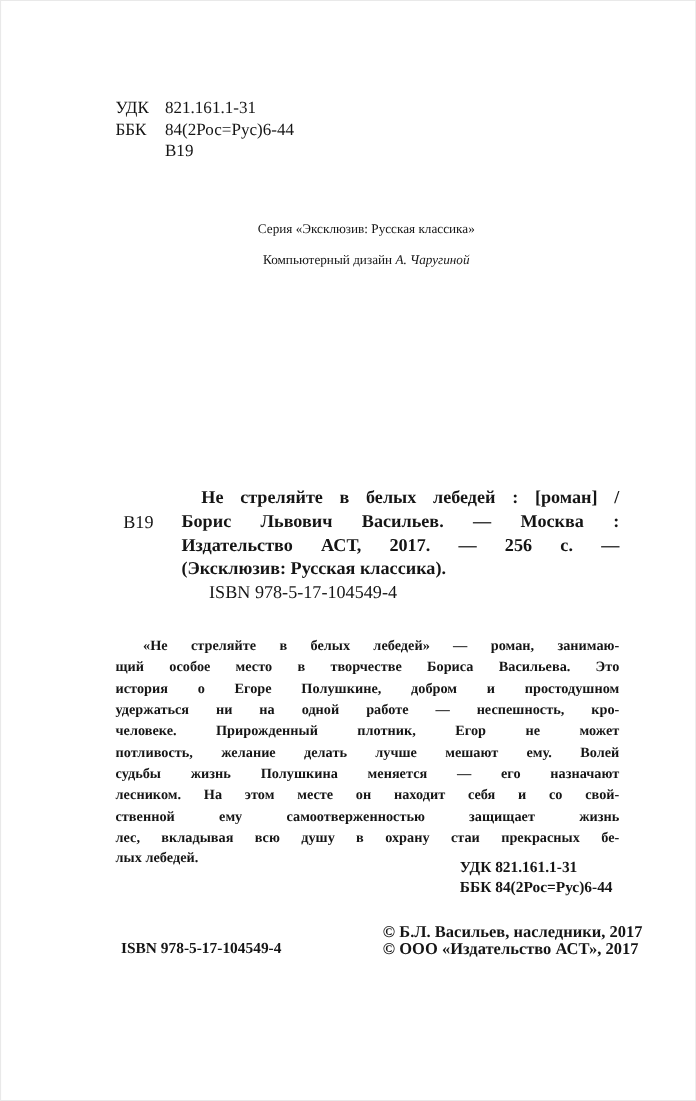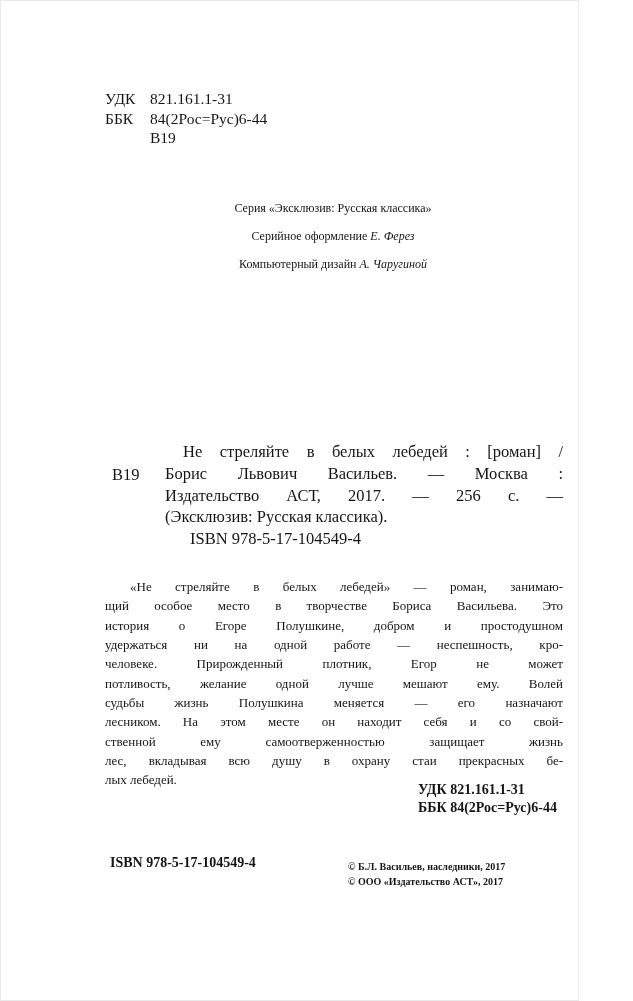--- a/index.html
+++ b/index.html
@@ -1,18 +1,18 @@
 <!DOCTYPE html>
 <html><head>
 <meta charset="utf-8">
 <style>
   html, body { margin: 0; padding: 0; background: #ffffff; }
   .page {
     position: relative;
-    width: 579px;
+    width: 633px;
     height: 1001px;
     background: #ffffff;
     color: #151515;
     font-family: "Liberation Serif", "DejaVu Serif", serif;
     overflow: hidden;
     box-shadow: inset 0 0 0 1px #e9e9e9;
   }
 
   
   .top-codes {
@@ -41,21 +41,21 @@
   .card {
     position: absolute;
     left: 165px;
     top: 441px;
     width: 398px;
     font-size: 16.5px;
     line-height: 21.8px;
   }
   .card-author { font-weight: bold; }
   .card-code { position: absolute; left: -53px; top: 23px; }
-  .jline { text-align: justify; text-align-last: justify; }
+  .jline { text-align: justify; text-align-last: justify; font-weight: bold; }
   .jline.last { text-align: left; text-align-last: left; }
   .card-lines .jline:first-child { text-indent: 18px; }
   .card-isbn { text-indent: 25px; }
 
   
   .annotation {
     position: absolute;
     left: 105px;
     top: 577px;
     width: 458px;
@@ -82,24 +82,23 @@
     top: 855px;
     font-weight: bold;
     font-size: 14px;
     white-space: nowrap;
   }
   .footer-copy {
     position: absolute;
     left: 348px;
     top: 841px;
     font-weight: bold;
-    font-size: 10px;
+    font-size: 15px;
     line-height: 15px;
     white-space: nowrap;
-    margin-top: 18px;
   }
 </style>
 </head>
 <body>
 
 <div class="page">
 
   <div class="top-codes">
     <div>
       <span class="lbl">УДК</span><span>821.161.1-31</span>
@@ -108,23 +107,20 @@
       <span class="lbl">ББК</span><span>84(2Рос=Рус)6-44</span>
     </div>
     <div>
       <span class="lbl"></span><span>В19</span>
     </div>
   </div>
 
   <div class="series">
     <div>Серия «Эксклюзив: Русская классика»</div>
     <div>
-      <span>Серийное оформление </span><span class="it">Е. Ферез</span>
-    </div>
-    <div>
       <span>Компьютерный дизайн </span><span class="it">А. Чаругиной</span>
     </div>
   </div>
 
   <div class="card">
     <div class="card-code">В19</div>
     <div class="card-lines">
         <div class="jline">Не стреляйте в белых лебедей : [роман] /</div>
         <div class="jline">Борис Львович Васильев. — Москва :</div>
         <div class="jline">Издательство АСТ, 2017. — 256 с. —</div>
@@ -132,21 +128,21 @@
       </div>
     <div class="card-isbn">ISBN 978-5-17-104549-4</div>
   </div>
 
   <div class="annotation">
       <div class="jline">«Не стреляйте в белых лебедей» — роман, занимаю-</div>
       <div class="jline">щий особое место в творчестве Бориса Васильева. Это</div>
       <div class="jline">история о Егоре Полушкине, добром и простодушном</div>
       <div class="jline">удержаться ни на одной работе — неспешность, кро-</div>
       <div class="jline">человеке. Прирожденный плотник, Егор не может</div>
-      <div class="jline">потливость, желание одной лучше мешают ему. Волей</div>
+      <div class="jline">потливость, желание делать лучше мешают ему. Волей</div>
       <div class="jline">судьбы жизнь Полушкина меняется — его назначают</div>
       <div class="jline">лесником. На этом месте он находит себя и со свой-</div>
       <div class="jline">ственной ему самоотверженностью защищает жизнь</div>
       <div class="jline">лес, вкладывая всю душу в охрану стаи прекрасных бе-</div>
       <div class="jline last">лых лебедей.</div>
     </div>
 
   <div class="bottom-codes">
     <div>УДК 821.161.1-31</div>
     <div>ББК 84(2Рос=Рус)6-44</div>

